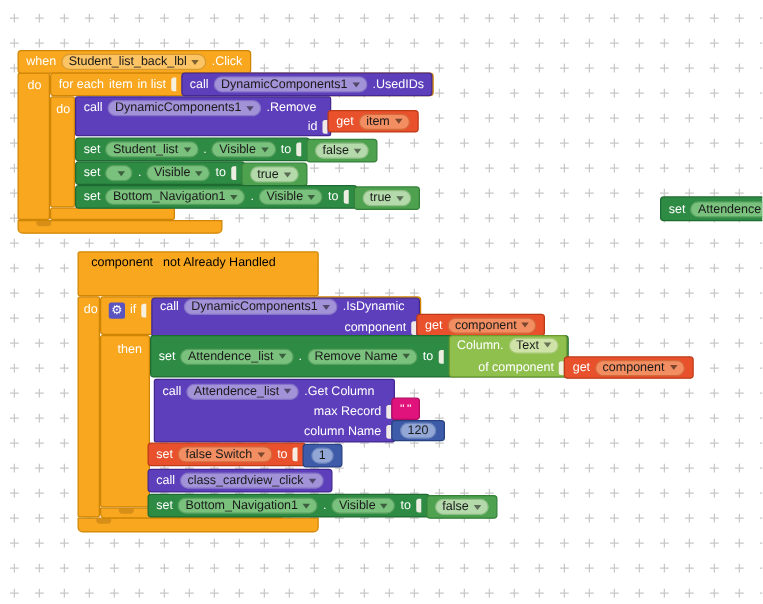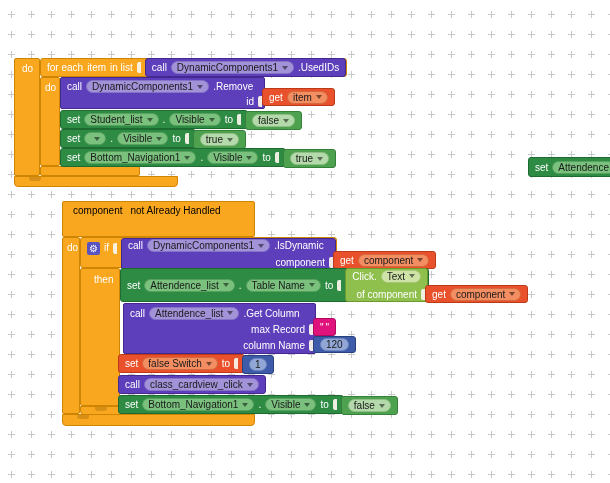--- a/index.html
+++ b/index.html
@@ -818,20 +818,28 @@
 
   <div class="rect orange" style="left:14px;top:58px;width:26px;height:118px;">
     <span class="lbl" style="left:7px;top:4px;">do</span>
   </div>
   <div class="rect orange" style="left:40px;top:77px;width:20px;height:89px;">
     <span class="lbl" style="left:4px;top:4px;">do</span>
   </div>
   <div class="rect orange" style="left:40px;top:166px;width:100px;height:10px;"></div>
   <div class="rect orange bar" style="left:14px;top:176px;width:164px;height:11px;"></div>
 
+  <div class="blk orange" style="left:14px;top:40px;">
+    <span class="kw">when</span>
+    <span class="pill pl-o">
+        <span>Student_list_back_lbl</span>
+        <span class="dd"></span>
+      </span>
+    <span class="kw">.Click</span>
+  </div>
 
   <div class="blk orange" style="left:40px;top:58px;">
     <span class="kw">for each</span>
     <span class="chip">item</span>
     <span class="kw">in list</span>
     <span class="sock"></span>
     <div class="blk purple inline" style="align-self:flex-start;margin:-1px -6px 0 0;">
       <span class="kw">call</span>
       <span class="pill pl-p">
           <span>DynamicComponents1</span>
@@ -976,28 +984,28 @@
   </div>
 
   <div class="blk green" style="left:120px;top:268px;height:34px;">
     <span class="kw">set</span>
     <span class="pill pl-g">
         <span>Attendence_list</span>
         <span class="dd"></span>
       </span>
     <span class="kw">.</span>
     <span class="pill pl-g">
-        <span>Table Name</span>
+        <span>Remove Name</span>
         <span class="dd"></span>
       </span>
     <span class="kw">to</span>
     <span class="sock"></span>
     <div class="blk lgreen inline col" style="height:34px;margin-right:-6px;">
       <div class="mrow" style="height:17px;">
-        <span class="kw">Click.</span>
+        <span class="kw">Column.</span>
         <span class="pill pl-lg">
             <span>Text</span>
             <span class="dd"></span>
           </span>
       </div>
       <div class="mrow rend" style="height:17px;padding-right:2px;">
         <span class="kw">of component</span>
         <span class="sock"></span>
       </div>
       <div class="blk vari attach" style="top:16px;height:18px;">

